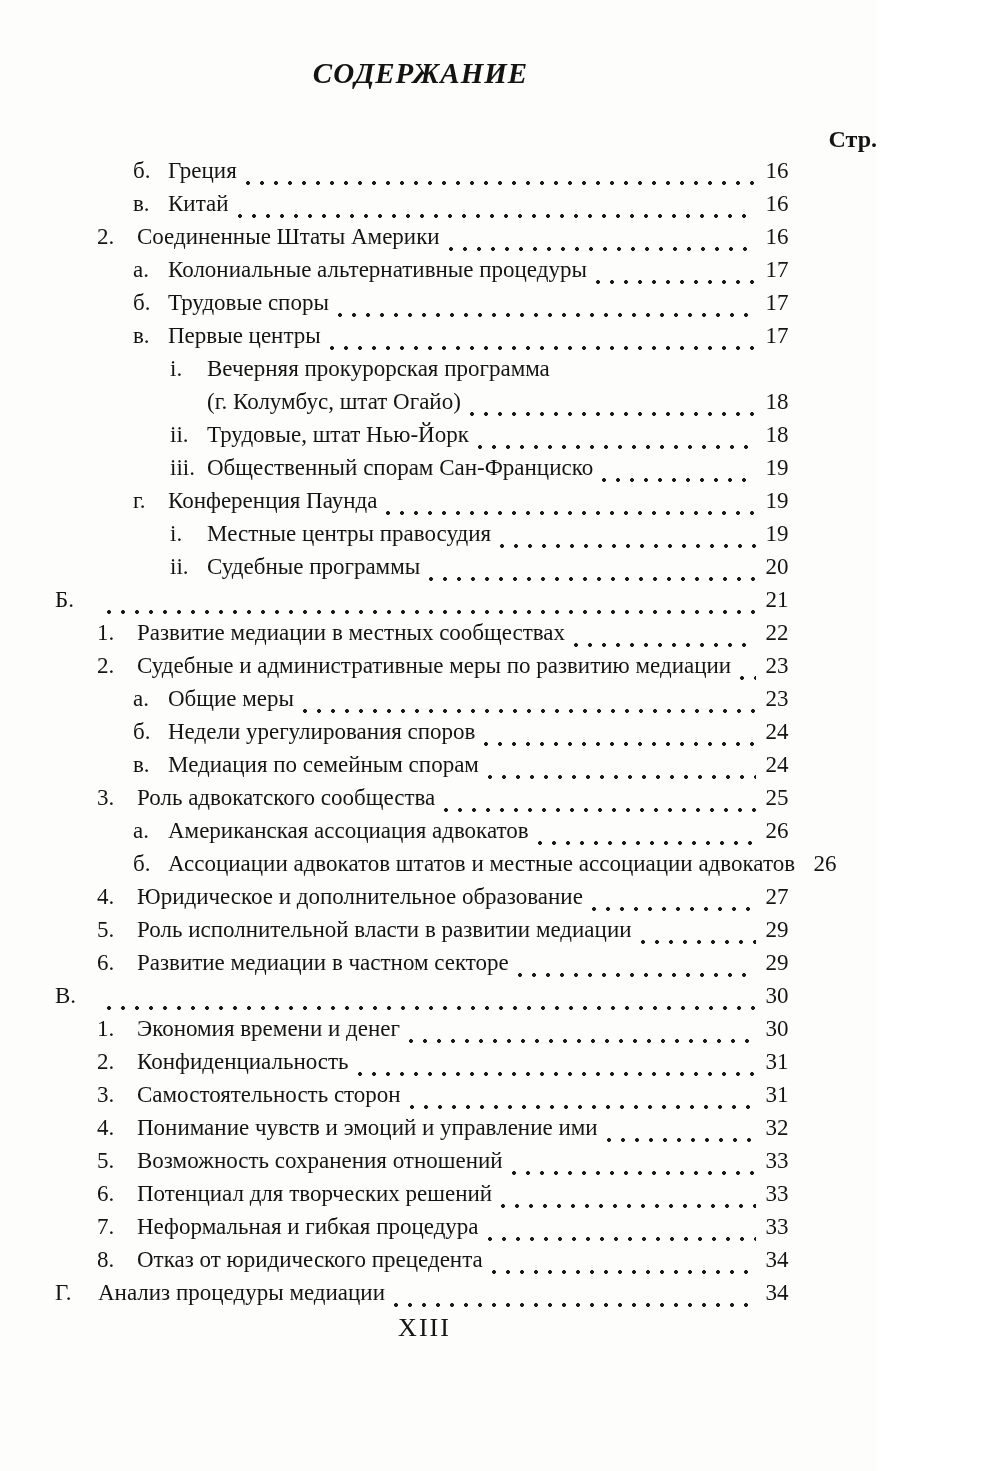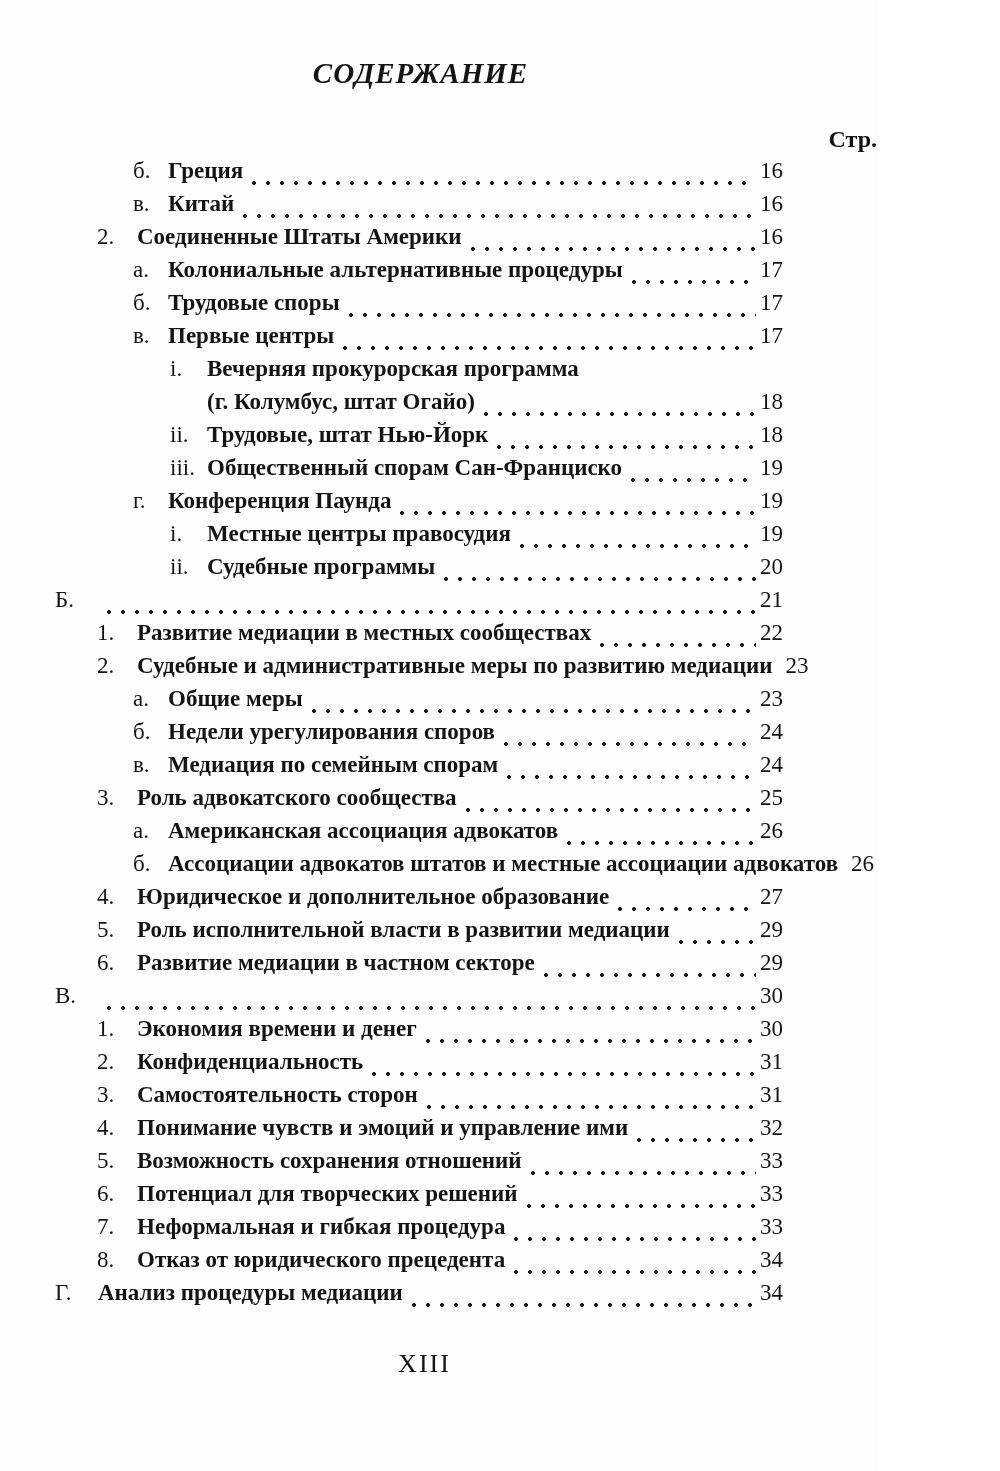--- a/index.html
+++ b/index.html
@@ -38,39 +38,38 @@
     padding-right:83px;
   }
   .row{
     display:flex;
     align-items:baseline;
     height:33px;
     font-size:23px;
     white-space:nowrap;
   }
   .lbl{flex:none;}
-  .ttl{flex:none;font-weight:bold;}
+  .ttl{flex:none;}
   .leader{
     flex:1 1 auto;
     height:4px;
     align-self:flex-end;
     margin:0 4px 6px 9px;
     background-image:radial-gradient(circle at 2px 2px,#1a1a1a 1.7px,rgba(0,0,0,0) 2.2px);
     background-size:14px 4px;
     background-repeat:repeat-x;
     background-position:left bottom;
   }
-  .pg{flex:none;min-width:34px;text-align:left;}
+  .pg{flex:none;min-width:34px;text-align:center;}
   .lvl-sec  {padding-left:55px;}  .lvl-sec  .lbl{width:43px;}
   .lvl-num  {padding-left:97px;}  .lvl-num  .lbl{width:40px;}
   .lvl-alpha{padding-left:133px;} .lvl-alpha .lbl{width:35px;}
   .lvl-roman{padding-left:170px;} .lvl-roman .lbl{width:37px;}
   .lvl-cont {padding-left:207px;}
   .footer-page-number{
-    margin-top:36px;
     text-align:center;
     padding-right:28px;
     font-size:26px;
     letter-spacing:2px;
   }
 </style>
 </head>
 <body>
 
 <div class="page">

